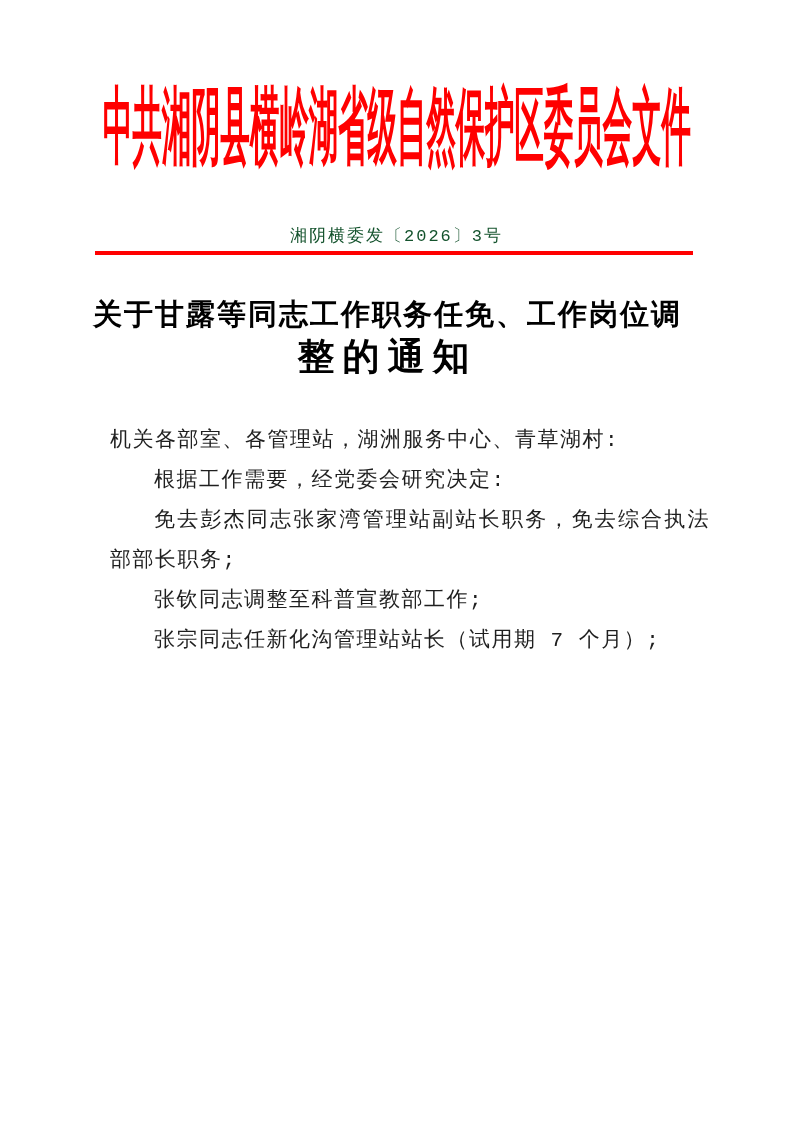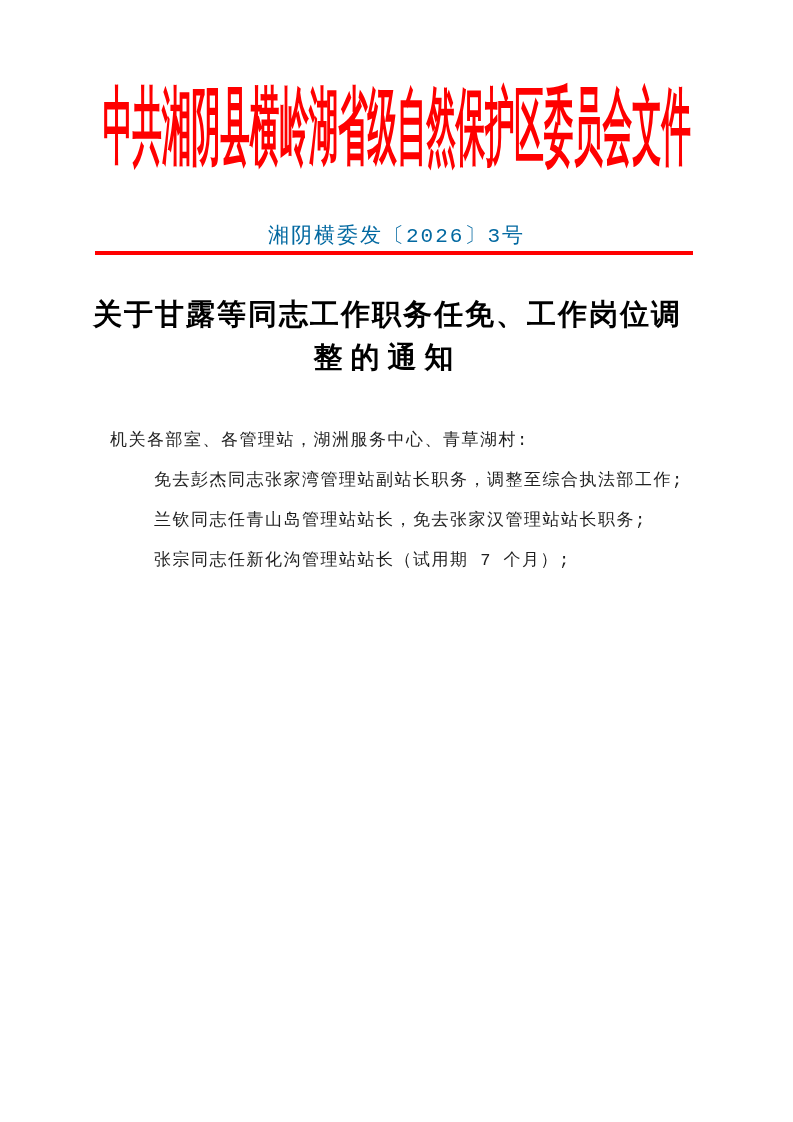--- a/index.html
+++ b/index.html
@@ -29,24 +29,24 @@
     transform-origin: 50% 50%;
   }
 
   
   .doc-number {
     position: absolute;
     top: 222px;
     left: 0;
     width: 793px;
     text-align: center;
-    font-size: 21px;
+    font-size: 17px;
     line-height: 30px;
     letter-spacing: 2px;
-    color: #0369a1;
+    color: #14532d;
   }
 
   
   .red-divider {
     position: absolute;
     top: 251px;
     left: 95px;
     width: 598px;
     height: 4px;
     background: #ff0000;
@@ -56,29 +56,29 @@
   .doc-title {
     position: absolute;
     top: 295px;
     left: 0;
     width: 775px;
     text-align: center;
     color: #000000;
     font-weight: bold;
   }
   .doc-title .t-line1 { font-size: 29px; line-height: 43px; letter-spacing: 2px; white-space: nowrap; }
-  .doc-title .t-line2 { font-size: 29px; line-height: 43px; letter-spacing: 8px; white-space: nowrap; }
+  .doc-title .t-line2 { font-size: 37px; line-height: 43px; letter-spacing: 8px; white-space: nowrap; }
 
   
   .doc-body {
     position: absolute;
     top: 421px;
     left: 110px;
     width: 600px;
-    font-size: 17px;
+    font-size: 21px;
     line-height: 40px;
     letter-spacing: 1.5px;
     text-align: justify;
     color: #1f1f1f;
   }
   .doc-body p { margin: 0; padding: 0; text-indent: 44px; }
   .doc-body p.no-indent { text-indent: 0; }
 </style>
 </head>
 <body>
@@ -91,18 +91,19 @@
 
   <div class="red-divider"></div>
 
   <div class="doc-title">
     <div class="t-line1">关于甘露等同志工作职务任免、工作岗位调</div>
     <div class="t-line2">整的通知</div>
   </div>
 
   <div class="doc-body">
     <p class="no-indent">机关各部室、各管理站，湖洲服务中心、青草湖村:</p>
-    <p>免去彭杰同志张家湾管理站副站长职务，调整至综合执法部工作;</p>
-    <p>兰钦同志任青山岛管理站站长，免去张家汉管理站站长职务;</p>
+    <p>根据工作需要，经党委会研究决定:</p>
+    <p>免去彭杰同志张家湾管理站副站长职务，免去综合执法部部长职务;</p>
+    <p>张钦同志调整至科普宣教部工作;</p>
     <p>张宗同志任新化沟管理站站长（试用期 7 个月）;</p>
   </div>
 
 </div>
 
 </body></html>

